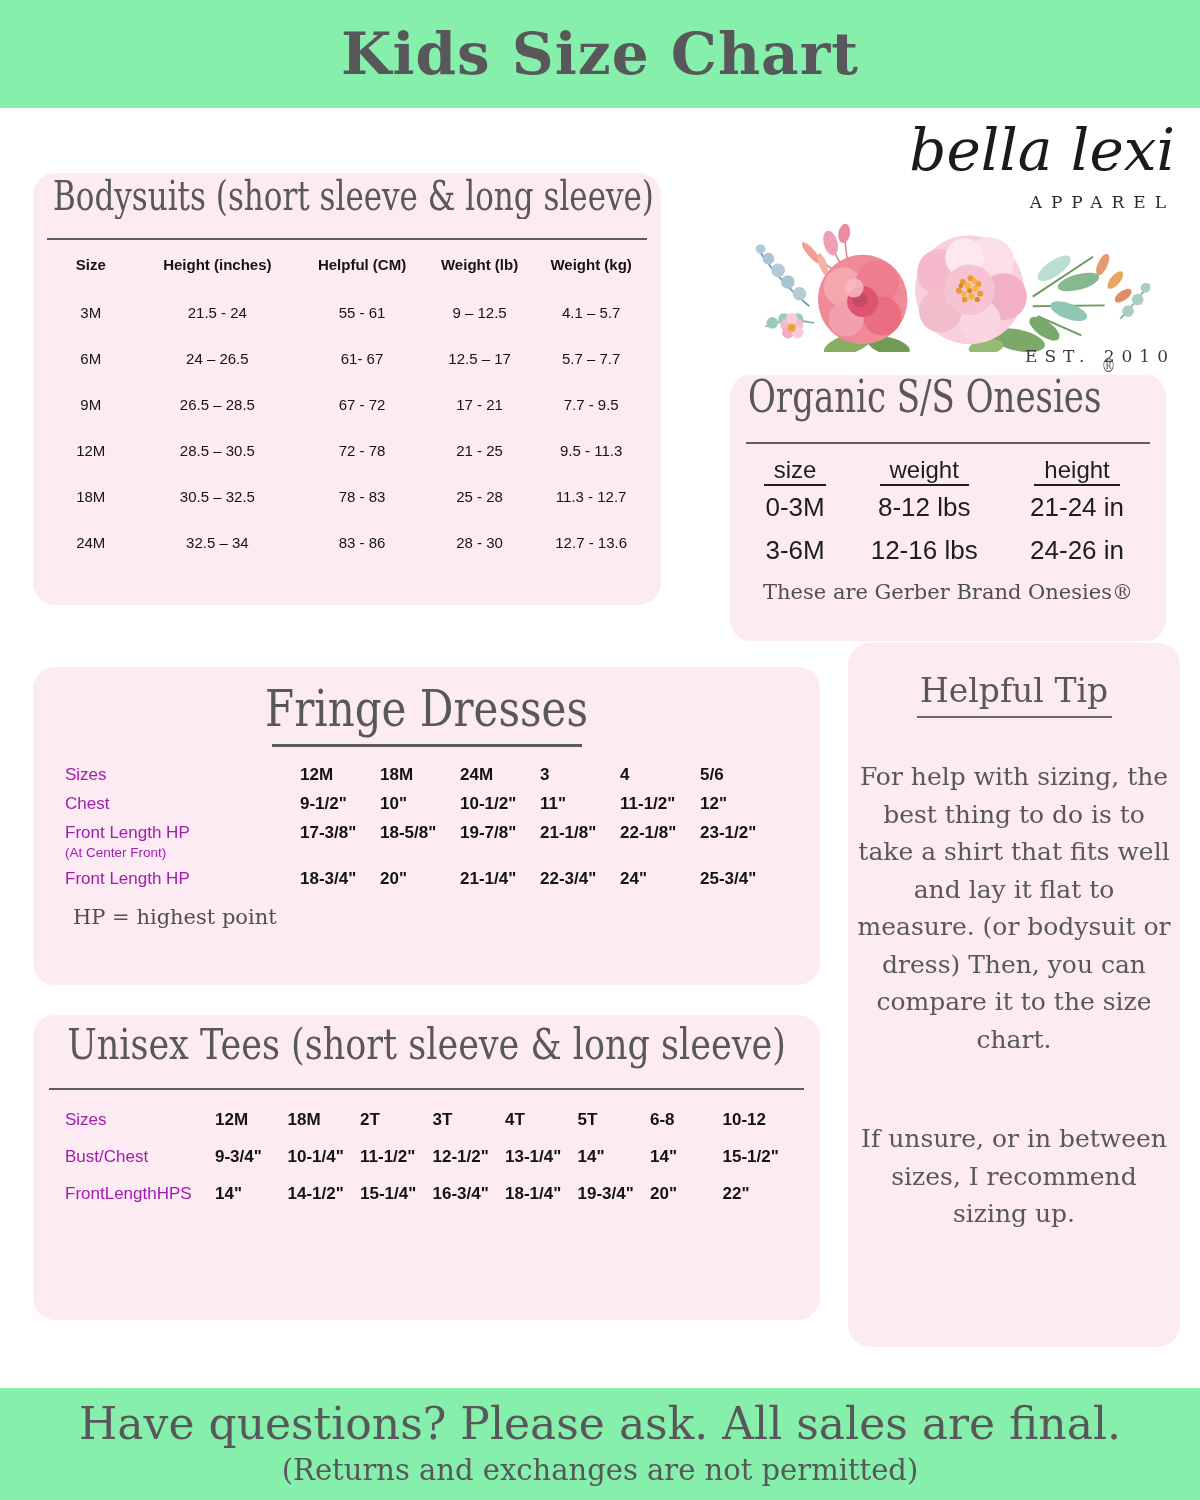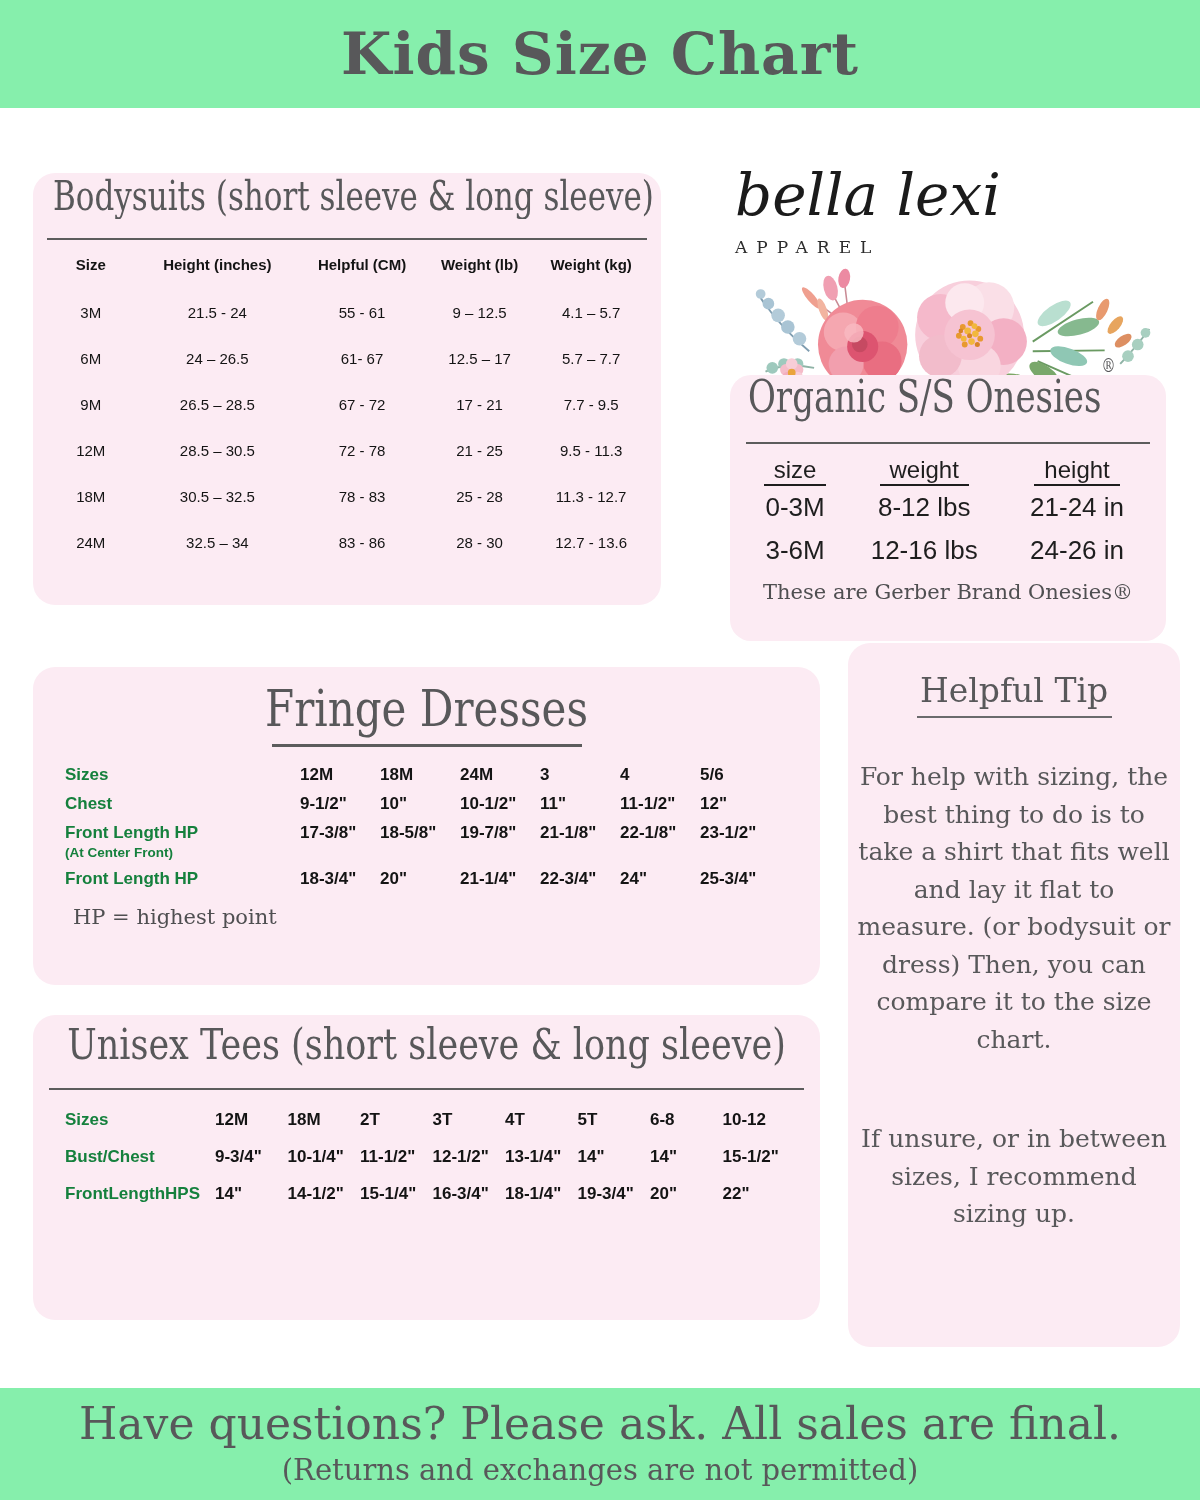--- a/index.html
+++ b/index.html
@@ -18,21 +18,21 @@
   .panel-head{margin:10px 14px 0 14px;border-bottom:2px solid #5c5c5c;padding-bottom:19px;}
   .panel-title{display:block;font-size:31px;transform:scaleY(1.32);transform-origin:center bottom;white-space:nowrap;}
   #bodysuits .panel-title{text-align:left;padding-left:6px;}
   .bs-table{width:96%;margin:6px auto 0;border-collapse:collapse;}
   .bs-table th{font-size:15px;font-weight:700;color:#141414;padding:10px 0 16px;}
   .bs-table td{font-size:15px;color:#141414;text-align:center;padding:14.5px 0;}
   .bs-table th{text-align:center;}
   .col-size{width:15%;} .col-hin{width:27%;} .col-hcm{width:21%;} .col-wlb{width:18%;} .col-wkg{width:19%;}
 
   
-  #logo{position:absolute;left:735px;top:110px;width:440px;height:260px;text-align:left;margin-top:45px;}
+  #logo{position:absolute;left:735px;top:110px;width:440px;height:260px;text-align:right;}
   #brand-name{display:block;font-family:"DejaVu Serif",serif;font-style:italic;font-size:58px;color:#1b1b1b;line-height:80px;}
   #brand-subtitle{display:block;font-family:"DejaVu Serif",serif;font-size:17px;letter-spacing:9px;color:#2c2c2c;margin-top:2px;}
   #bouquet{display:block;margin:2px auto 0;}
   #brand-est{display:block;font-family:"DejaVu Serif",serif;font-size:17px;letter-spacing:7px;color:#3a3a3a;margin-top:-6px;}
 
   
   #onesies{left:730px;top:375px;width:436px;height:266px;border-radius:21px;}
   #onesies .panel-head{margin:8px 16px 0 16px;}
   #onesies .panel-title{font-size:34px;text-align:left;padding-left:2px;}
   #onesies-reg{font-size:14px;vertical-align:top;position:relative;top:-12px;}
@@ -41,21 +41,21 @@
   .on-table th span{border-bottom:2px solid #1e1e1e;padding:0 10px 1px;}
   .on-table td{font-size:26px;color:#1e1e1e;text-align:center;padding:6px 0;}
   #onesies-note{text-align:center;font-size:21px;margin-top:8px;color:#4f4f51;}
 
   
   #fringe{left:33px;top:667px;width:787px;height:318px;}
   #fringe-title-wrap{margin-top:22px;text-align:center;}
   #fringe .panel-title{font-size:42px;transform:scaleY(1.2);}
   #fringe-underline{width:310px;margin:6px auto 0;border-bottom:3px solid #5c5c5c;}
   .grid-row{display:flex;align-items:baseline;padding-left:32px;}
-  .grid-label{font-weight:700;font-size:17px;color:#15803d;width:235px;flex:0 0 235px;}
+  .grid-label{font-weight:400;font-size:17px;color:#a21caf;width:235px;flex:0 0 235px;}
   .grid-cell{font-weight:700;font-size:17px;color:#141414;width:80px;flex:0 0 80px;text-align:left;}
   #fringe .grid-row{margin-top:9px;}
   #fringe .row-sub .grid-label{font-size:13.5px;}
   #fringe .row-sub{margin-top:2px;}
   .panel-note{font-size:21px;color:#4f4f51;}
   #fringe-note{margin:16px 0 0 40px;}
 
   
   #tip{left:848px;top:643px;width:332px;height:704px;}
   #tip-title-wrap{margin-top:28px;text-align:center;}

